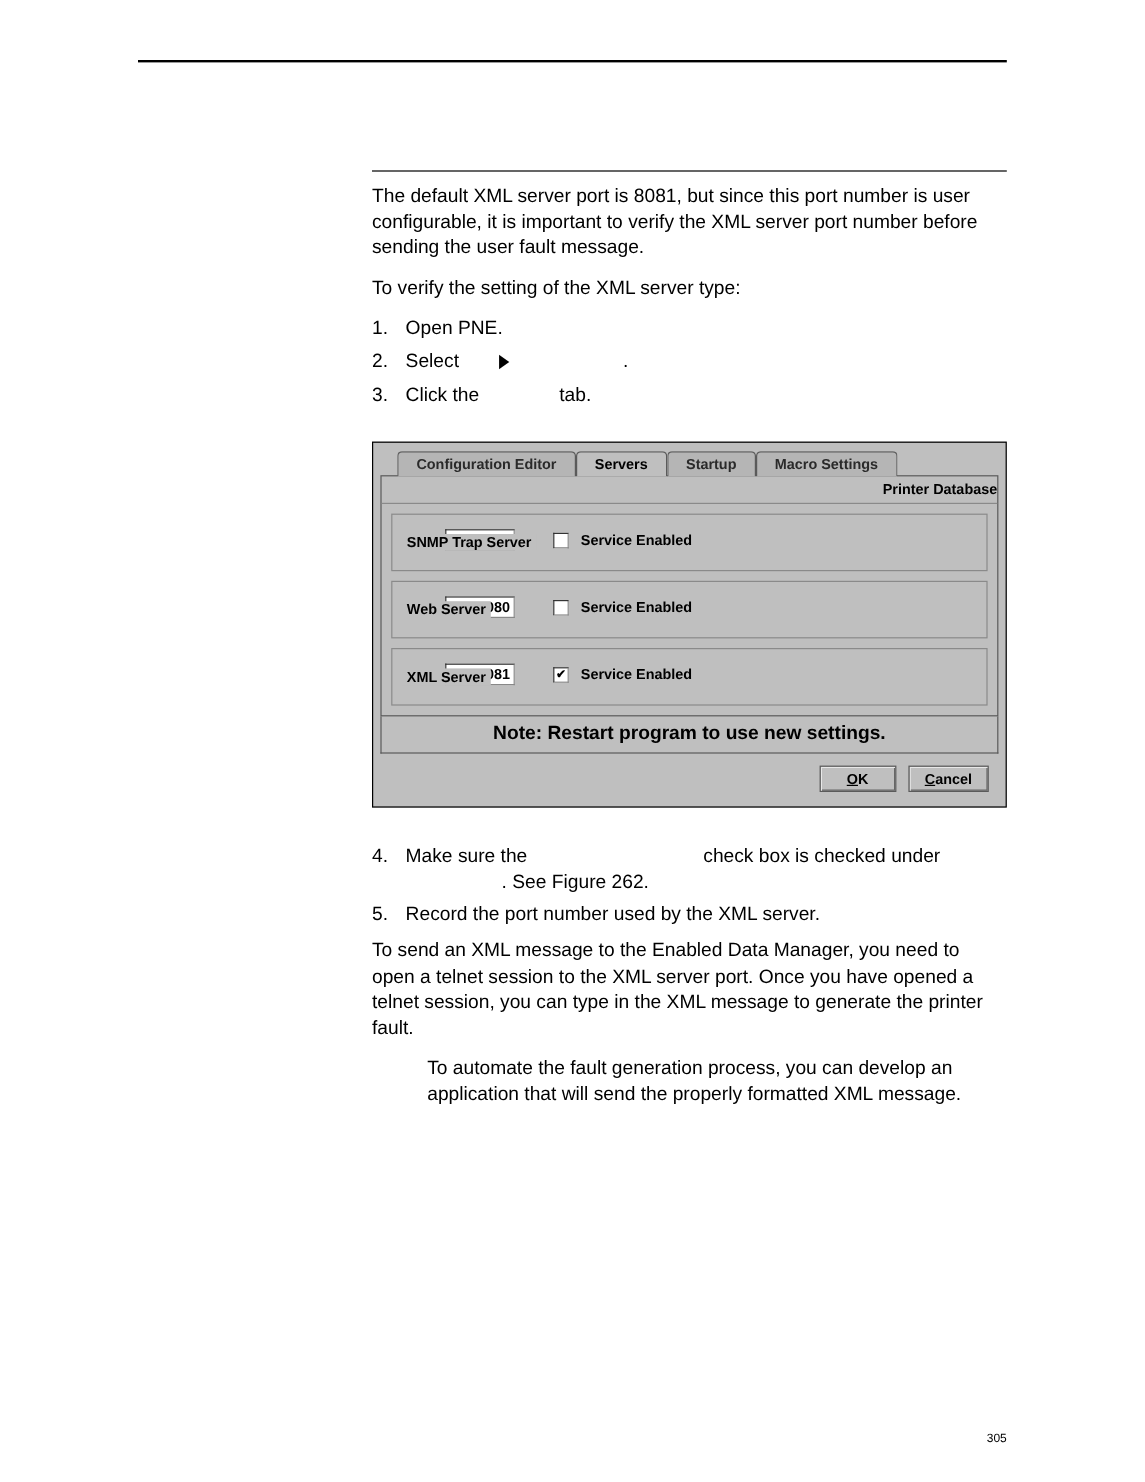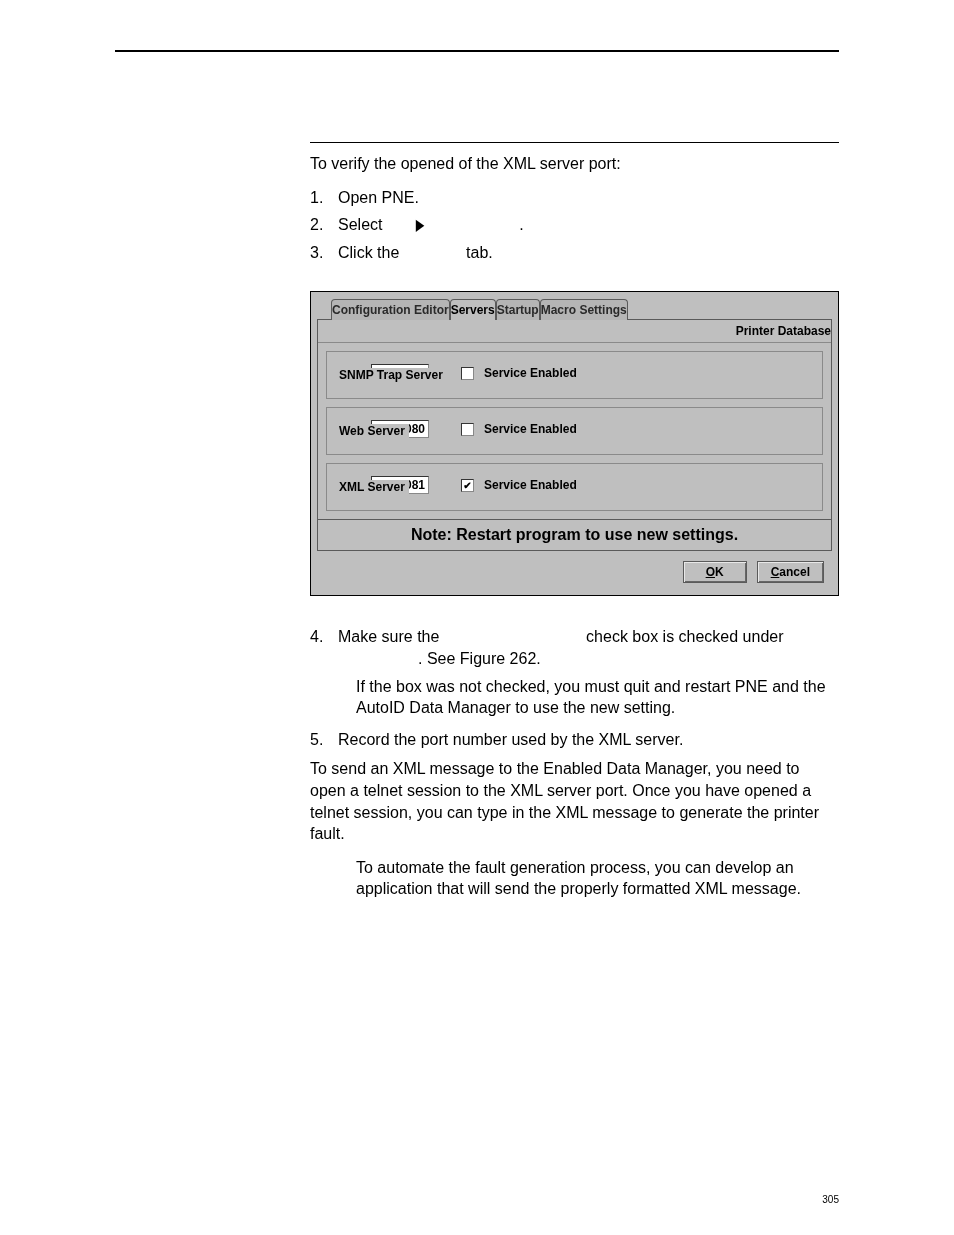--- a/index.html
+++ b/index.html
@@ -81,21 +81,21 @@
     display: flex;
     align-items: flex-end;
     margin-left: 14px;
   }
   .tab {
     background: #bfbfbf;
     border: 1px solid #5a5a5a;
     border-bottom: none;
     border-top-left-radius: 4px;
     border-top-right-radius: 4px;
-    padding: 3px 0;
+    padding: 3px 15px;
     font-size: 12px;
     font-weight: bold;
     margin-right: 0px;
     position: relative;
     top: 1px;
   }
   .tab.inactive {
     background: #b5b5b5;
     color: #2a2a2a;
   }
@@ -187,21 +187,22 @@
 </style>
 </head>
 <body>
 
 <div class="page">
   <div class="top-rule"></div>
 
   <div class="content">
     <div class="section-rule"></div>
 
-    <p class="para">To verify the opened of the XML server port:</p>
+    <p class="para">The default XML server port is 8081, but since this port number is user configurable, it is important to verify the XML server port number before sending the user fault message.</p>
+    <p class="para">To verify the setting of the XML server type:</p>
 
     <div class="ol-item">
       <div class="ol-num">1.</div>
       <div class="ol-body">Open PNE.</div>
     </div>
     <div class="ol-item">
       <div class="ol-num">2.</div>
       <div class="ol-body">
         <span>Select </span>&nbsp;&nbsp;&nbsp;&nbsp;&nbsp;&nbsp;<span class="arrow">▶</span>&nbsp;&nbsp;&nbsp;&nbsp;&nbsp;&nbsp;&nbsp;&nbsp;&nbsp;&nbsp;&nbsp;&nbsp;&nbsp;&nbsp;&nbsp;&nbsp;&nbsp;&nbsp;&nbsp;&nbsp;<span> .</span>
       </div>
@@ -262,21 +263,20 @@
       </div>
     </div>
 
     <div class="ol-item">
       <div class="ol-num">4.</div>
       <div class="ol-body">
         <span>Make sure the </span>&nbsp;&nbsp;&nbsp;&nbsp;&nbsp;&nbsp;&nbsp;&nbsp;&nbsp;&nbsp;&nbsp;&nbsp;&nbsp;&nbsp;&nbsp;&nbsp;&nbsp;&nbsp;&nbsp;&nbsp;&nbsp;&nbsp;&nbsp;&nbsp;&nbsp;&nbsp;&nbsp;&nbsp;&nbsp;&nbsp;&nbsp;<span> check box is checked under </span><br>
         &nbsp;&nbsp;&nbsp;&nbsp;&nbsp;&nbsp;&nbsp;&nbsp;&nbsp;&nbsp;&nbsp;&nbsp;&nbsp;&nbsp;&nbsp;&nbsp;&nbsp;&nbsp;<span>. See Figure 262.</span>
       </div>
     </div>
-    <p class="ol-sub">If the box was not checked, you must quit and restart PNE and the AutoID Data Manager to use the new setting.</p>
 
     <div class="ol-item">
       <div class="ol-num">5.</div>
       <div class="ol-body">Record the port number used by the XML server.</div>
     </div>
 
     <p class="para" style="margin-top:8px">To send an XML message to the Enabled Data Manager, you need to open a telnet session to the XML server port. Once you have opened a telnet session, you can type in the XML message to generate the printer fault.</p>
 
     <p class="para" style="margin-left:46px">
       <span>To automate the fault generation process, you can develop an application that will send the properly formatted XML message.</span>

